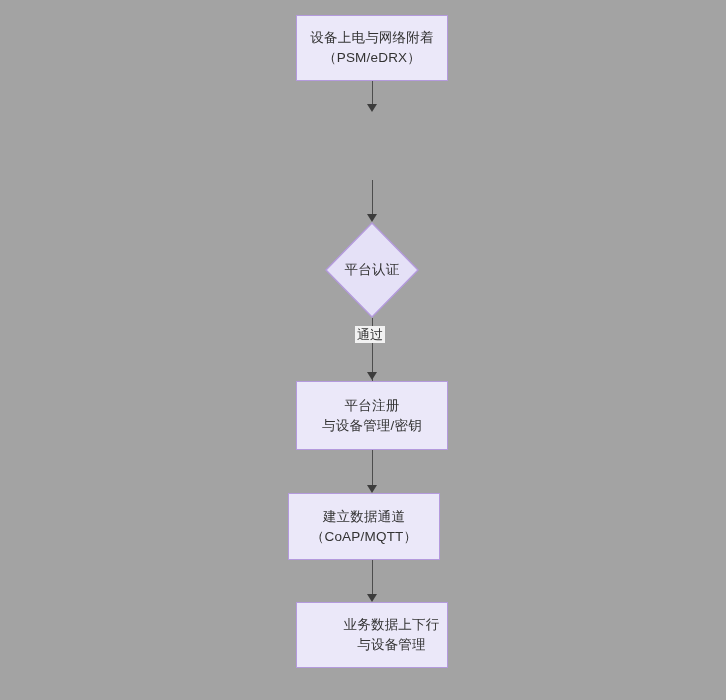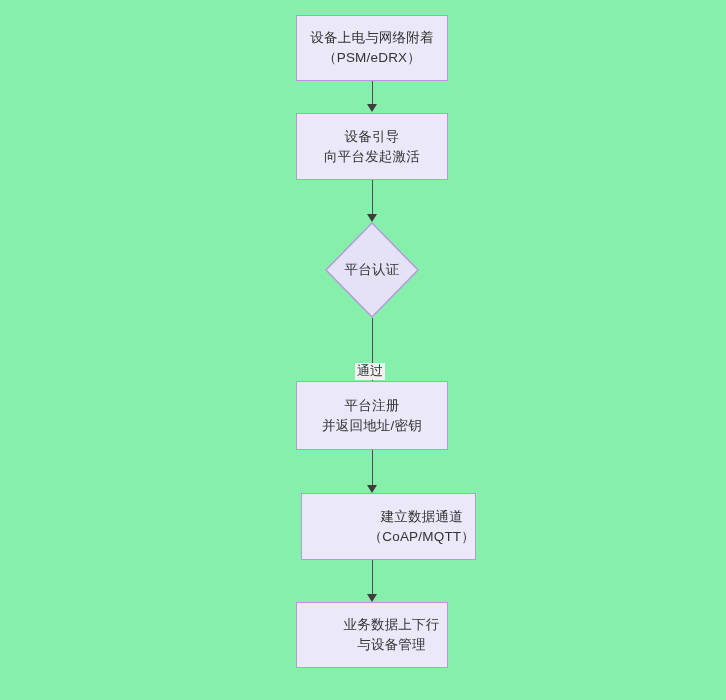--- a/index.html
+++ b/index.html
@@ -7,21 +7,21 @@
     padding: 0;
     background: #ffffff;
   }
   body {
     font-family: "Liberation Sans", "DejaVu Sans", sans-serif;
   }
   #canvas {
     position: relative;
     width: 726px;
     height: 700px;
-    background: #86efac;
+    background: #a3a3a3;
     overflow: hidden;
   }
   
   .node-label {
     font-size: 13.5px;
     line-height: 20px;
     color: #333333;
     text-align: center;
     white-space: pre-line;
     letter-spacing: 0.2px;
@@ -84,48 +84,44 @@
 <div id="canvas">
 
   <div class="proc" style="left:296px; top:15px; width:152px; height:66px;">
     <div class="node-label">设备上电与网络附着
 （PSM/eDRX）</div>
   </div>
 
   <div class="edge" style="left:371.5px; top:81px; height:24px;"></div>
   <div class="arrowhead" style="left:367px; top:104px;"></div>
 
-  <div class="proc" style="left:296px; top:113px; width:152px; height:67px;">
-    <div class="node-label">设备引导
-向平台发起激活</div>
-  </div>
 
   <div class="edge" style="left:371.5px; top:180px; height:35px;"></div>
   <div class="arrowhead" style="left:367px; top:214px;"></div>
 
   <div class="decision" style="left:325px; top:222px; width:94px; height:96px;align-items:center;">
     <svg class="diamond-bg" viewBox="0 0 94 96" preserveAspectRatio="none">
       <polygon points="47,1 93,48 47,95 1,48" fill="#e5e1f7" stroke="#b49add" stroke-width="1.4"></polygon>
     </svg>
     <div class="node-label">平台认证</div>
   </div>
 
   <div class="edge" style="left:371.5px; top:318px; height:64px;"></div>
   <div class="arrowhead" style="left:367px; top:372px;"></div>
-  <div class="edge-label" style="left:355px; top:363px;font-family:Liberation Mono, monospace;">通过</div>
+  <div class="edge-label" style="left:355px; top:326px;">通过</div>
 
   <div class="proc" style="left:296px; top:381px; width:152px; height:69px;">
     <div class="node-label">平台注册
-并返回地址/密钥</div>
+与设备管理/密钥</div>
   </div>
 
   <div class="edge" style="left:371.5px; top:450px; height:36px;"></div>
   <div class="arrowhead" style="left:367px; top:485px;"></div>
 
-  <div class="proc" style="left:301px; top:493px; width:175px; height:67px;justify-content:flex-end;">
+  <div class="proc" style="left:288px; top:493px; width:152px; height:67px;">
     <div class="node-label">建立数据通道
 （CoAP/MQTT）</div>
   </div>
 
   <div class="edge" style="left:371.5px; top:560px; height:36px;"></div>
   <div class="arrowhead" style="left:367px; top:594px;"></div>
 
   <div class="proc" style="left:296px; top:602px; width:152px; height:66px;padding-left:39px;">
     <div class="node-label">业务数据上下行
 与设备管理</div>

